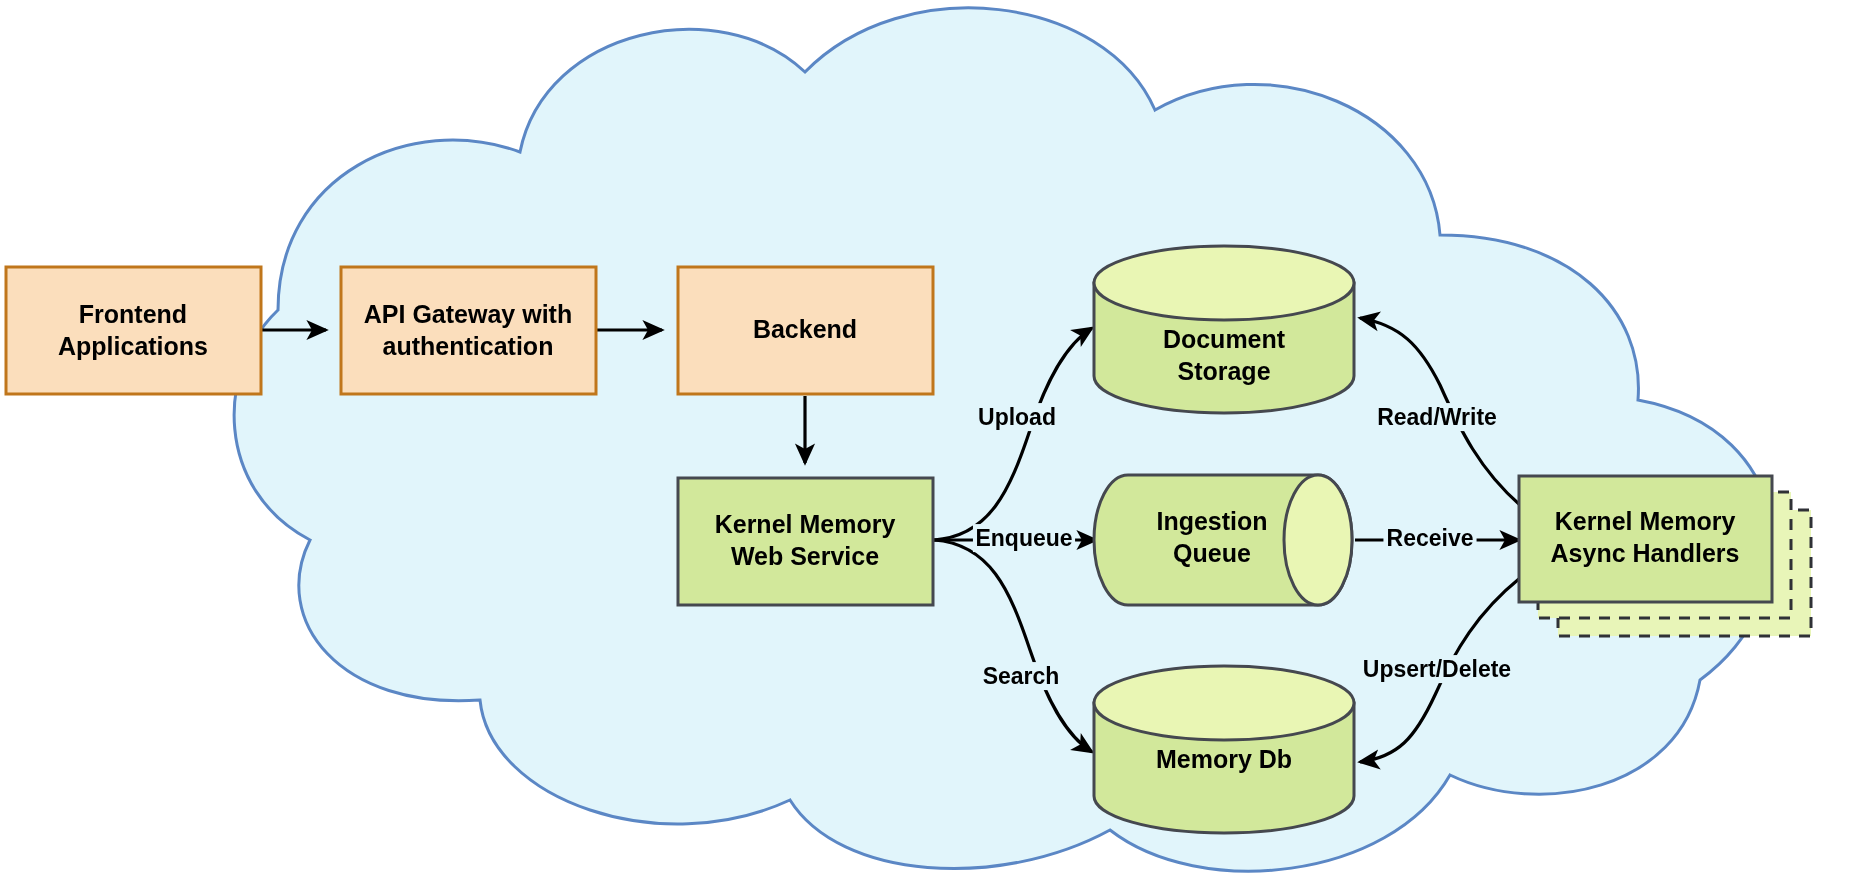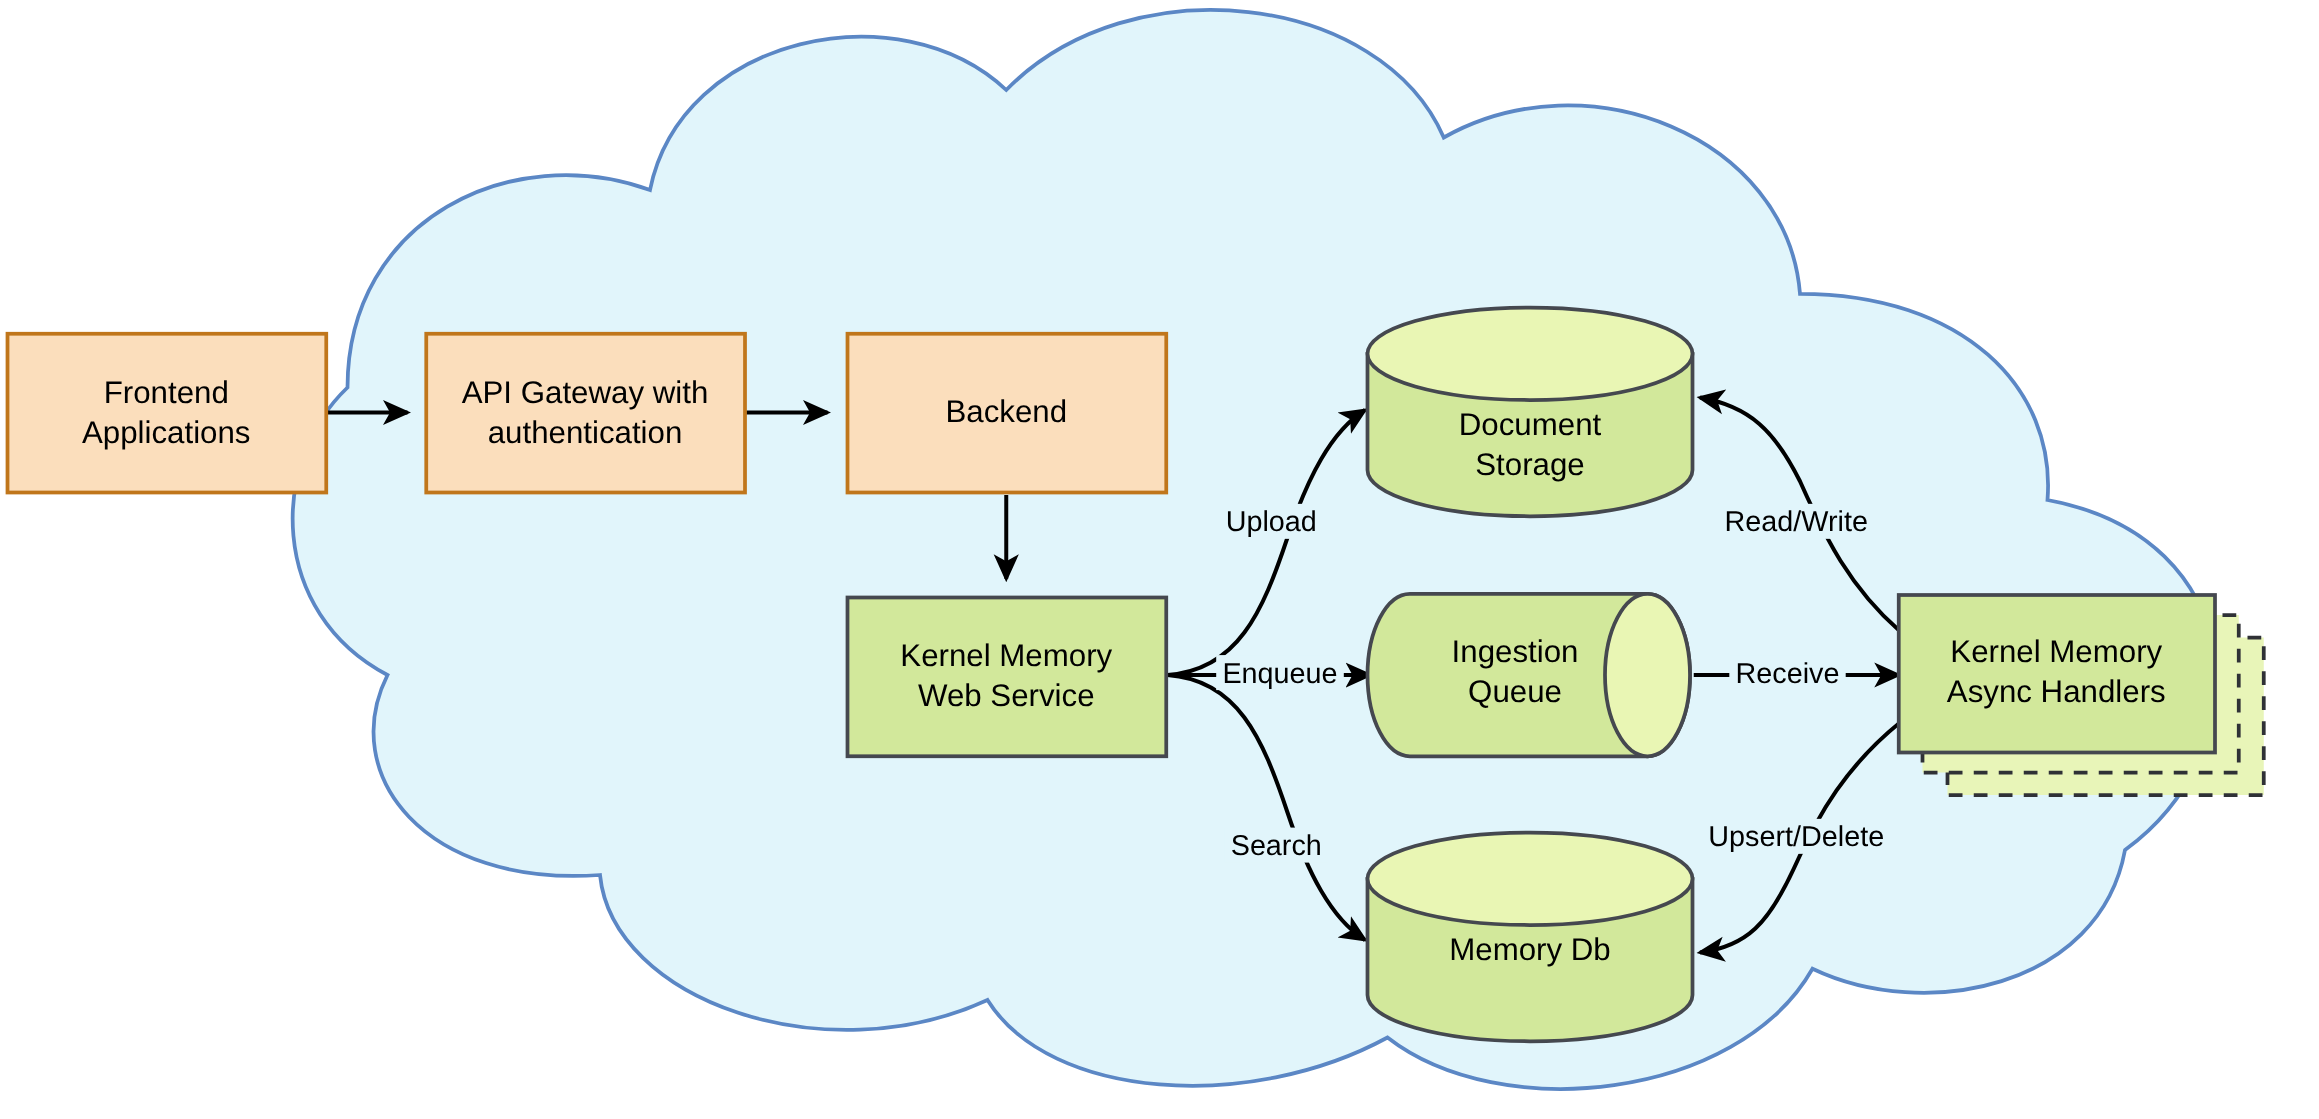--- a/index.html
+++ b/index.html
@@ -10,20 +10,21 @@
   body {
     width: 1855px;
     height: 895px;
     font-family: "Liberation Sans", sans-serif;
     overflow: hidden;
   }
   #diagram-root {
     position: relative;
     width: 1855px;
     height: 895px;
+    font-weight: bold;
   }
   svg.canvas {
     display: block;
     width: 1855px;
     height: 895px;
   }
   .node-label {
     font-family: "Liberation Sans", sans-serif;
     font-size: 25px;
     fill: #000000;

